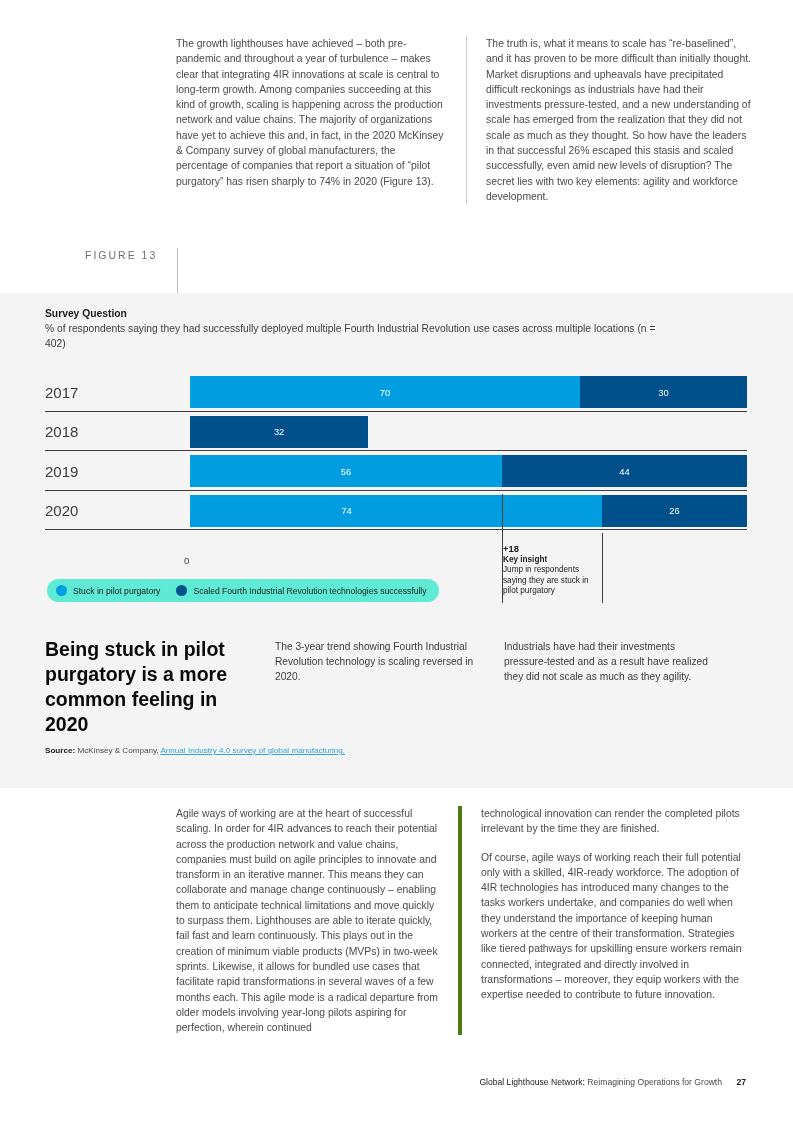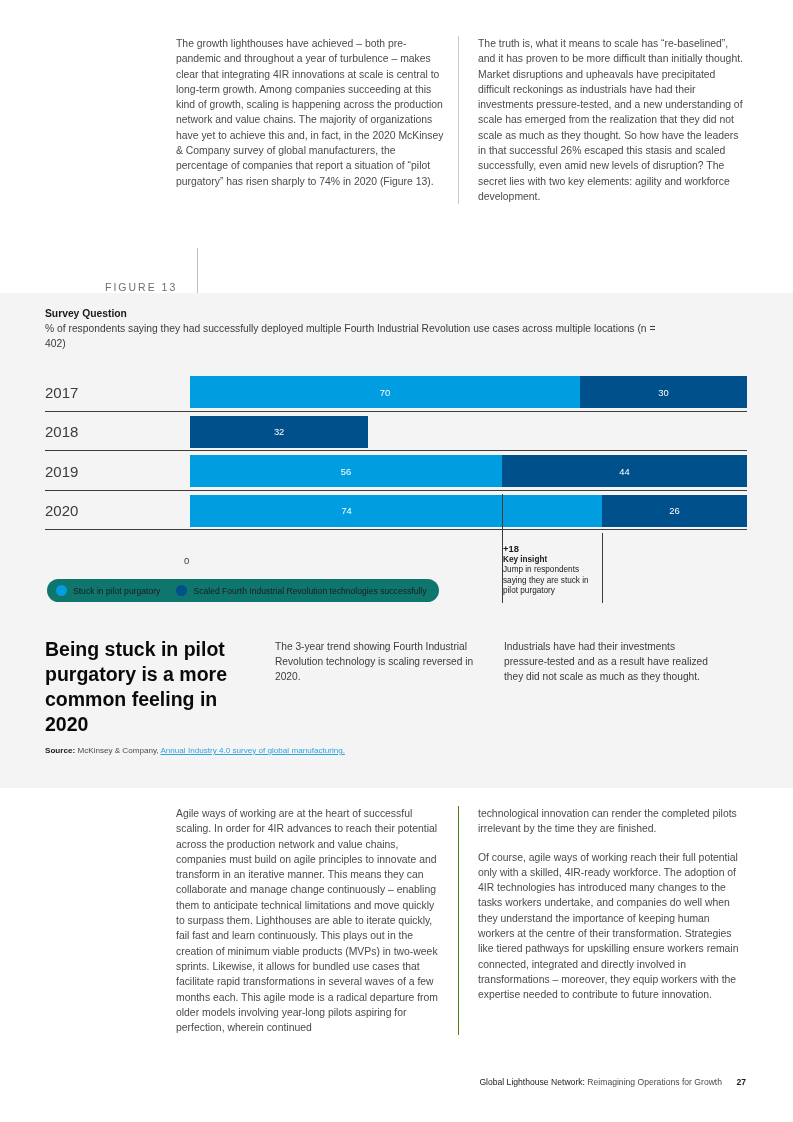--- a/index.html
+++ b/index.html
@@ -29,37 +29,36 @@
   
   #top-text {
     position: absolute;
     left: 176px;
     top: 36px;
     width: 580px;
     display: flex;
   }
   #top-text .col-left {
     width: 268px;
-    padding-right: 14px;
+    padding-right: 22px;
     border-right: 1px solid #c9c9c9;
   }
   #top-text .col-right {
     width: 268px;
     padding-left: 19px;
   }
 
   
   #figure-caption {
     position: absolute;
     left: 85px;
     top: 248px;
     width: 620px;
     display: flex;
-    align-items: flex-end;
-    margin-left: 20px;
+    align-items: flex-start;
   }
   #figure-caption .fig-label {
     width: 92px;
     font-size: 10.5px;
     letter-spacing: 2.0px;
     color: #6e6e6d;
     padding-top: 1px;
   }
   #figure-caption .fig-rule {
     width: 1px;
@@ -158,21 +157,21 @@
     left: 184px;
     top: 262px;
     font-size: 9.6px;
     color: #3c3c3b;
   }
   #legend {
     position: absolute;
     left: 47px;
     top: 286px;
     height: 23px;
-    background: #0f766e;
+    background: #5eead4;
     border-radius: 12px;
     display: flex;
     align-items: center;
     padding: 0 12px 0 9px;
   }
   .legend-item {
     display: flex;
     align-items: center;
     font-size: 8.6px;
     color: #1b1b1a;
@@ -250,21 +249,21 @@
   #bottom-text {
     position: absolute;
     left: 176px;
     top: 806px;
     width: 580px;
     display: flex;
   }
   #bottom-text .col-left {
     width: 268px;
     padding-right: 14px;
-    border-right: 1px solid #4d7c0f;
+    border-right: 4px solid #4d7c0f;
   }
   #bottom-text .col-right {
     width: 268px;
     padding-left: 19px;
   }
 
   
   #footer {
     position: absolute;
     left: 0;
@@ -363,21 +362,21 @@
 
   <div id="key-insight">
     <div class="ki-delta">+18</div>
     <div class="ki-head">Key insight</div>
     <div>Jump in respondents saying they are stuck in pilot purgatory</div>
   </div>
 
   <div id="callout">
     <div class="big-head">Being stuck in pilot purgatory is a more common feeling in 2020</div>
     <div class="co-col">The 3-year trend showing Fourth Industrial Revolution technology is scaling reversed in 2020.</div>
-    <div class="co-col">Industrials have had their investments pressure-tested and as a result have realized they did not scale as much as they thought.</div>
+    <div class="co-col">Industrials have had their investments pressure-tested and as a result have realized they did not scale as much as they agility.</div>
   </div>
 
   <div id="source">
     <span class="src-label">Source:</span>
     <span>McKinsey &amp; Company,</span>
     <a class="src-link" href="#">Annual Industry 4.0 survey of global manufacturing.</a>
   </div>
 </div>
 
 <div id="bottom-text">

